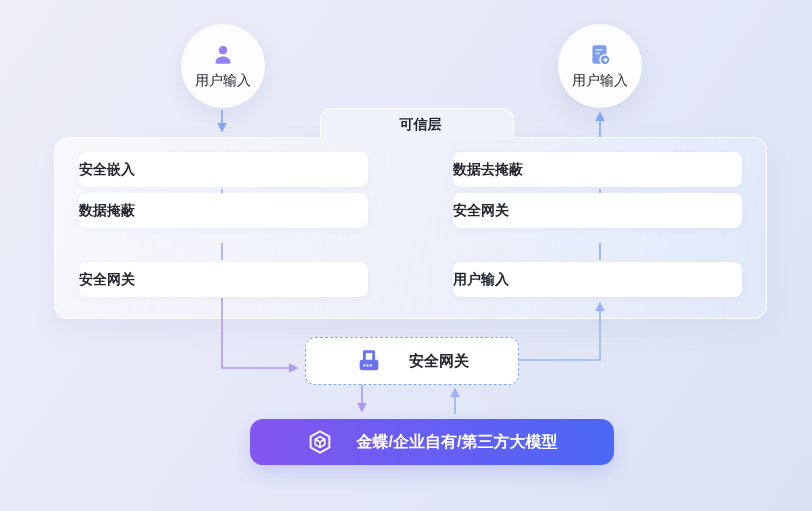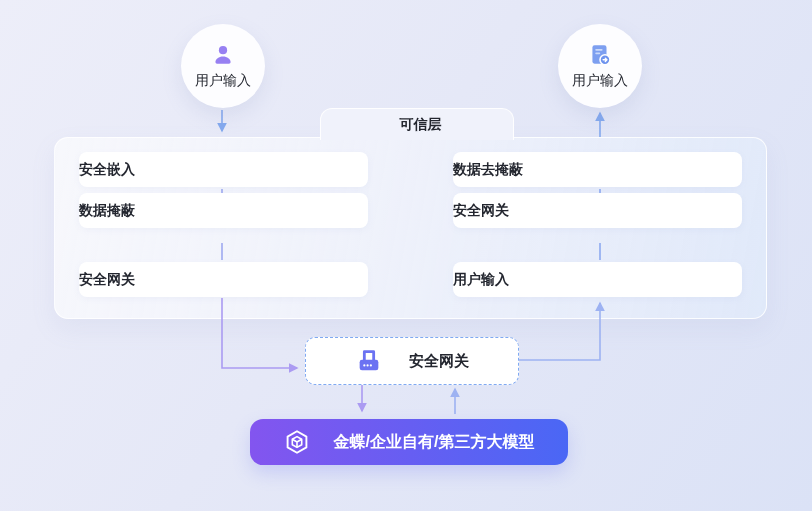--- a/index.html
+++ b/index.html
@@ -46,21 +46,21 @@
   .col-left  { left:79px; }
   .col-right { left:453px; }
   .row-1 { top:152px; } .row-2 { top:193px; } .row-3 { top:262px; }
   .gateway {
     position:absolute; left:305px; top:337px; width:212px; height:46px;
     background:#FFFFFF; border:1.5px dashed #7FA9F2; border-radius:10px;
     display:flex; align-items:center; justify-content:center; gap:26px;
     font-size:15px; font-weight:600; z-index:3;
   }
   .model-bar {
-    position:absolute; left:250px; top:419px; width:318px; height:46px;
+    position:absolute; left:250px; top:419px; width:364px; height:46px;
     border-radius:13px;
     background:linear-gradient(90deg,#8355EF 0%, #4A67F5 100%);
     display:flex; align-items:center; justify-content:center; gap:24px;
     font-size:16px; font-weight:700; color:#FFFFFF;
     box-shadow:0 8px 18px rgba(100,110,240,.22);
     z-index:3;
   }
   .arrows { position:absolute; left:0; top:0; width:812px; height:511px; z-index:2; pointer-events:none; }
   .icon { display:flex; align-items:center; justify-content:center; }
 </style>

